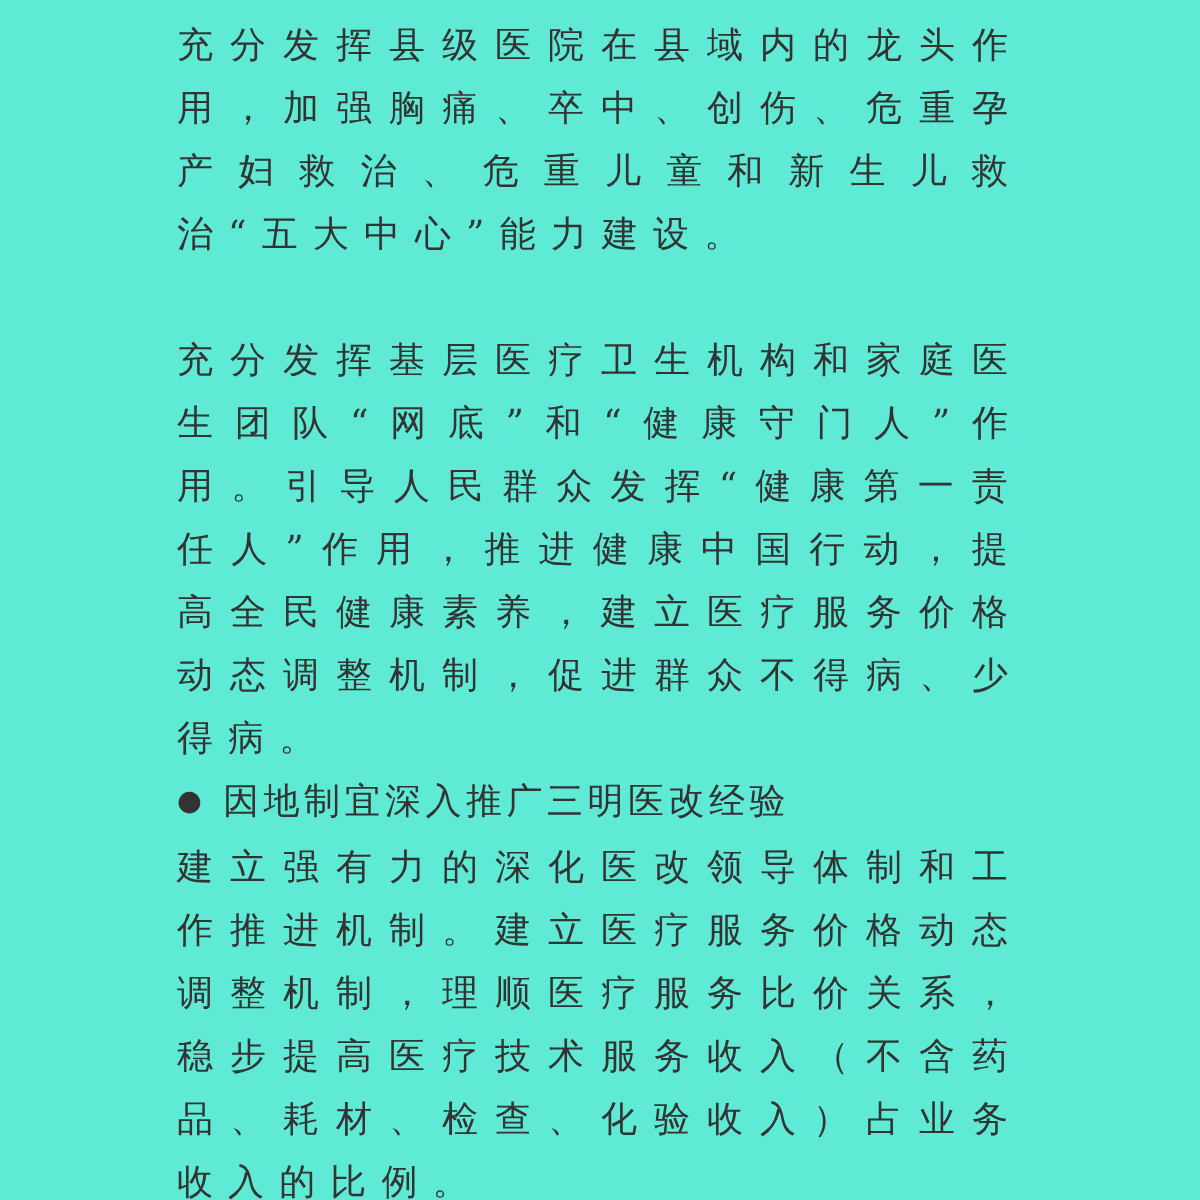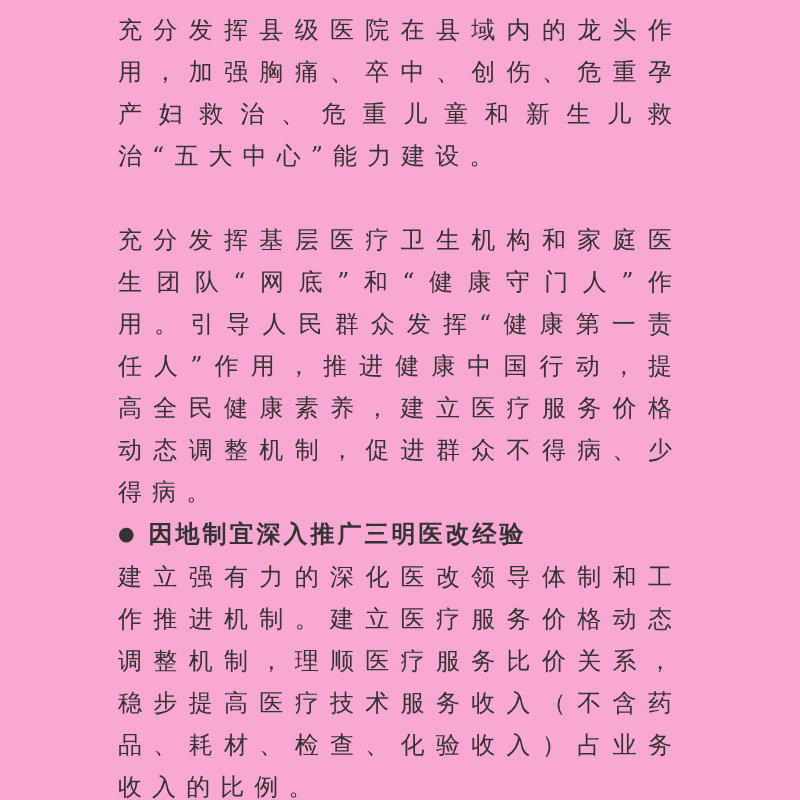--- a/index.html
+++ b/index.html
@@ -4,37 +4,37 @@
 <style>
   * { margin: 0; padding: 0; box-sizing: border-box; }
   html, body {
     width: 800px; height: 800px;
     overflow: hidden;
     background: #ffffff;
     font-family: "DejaVu Serif", "Liberation Serif", serif;
   }
   .page {
     width: 800px; height: 800px;
-    background: #f9a8d4;
+    background: #5eead4;
     padding: 9px 118px 0 118px;
   }
   .body-para {
     font-size: 24px;
     line-height: 42px;
     color: #333333;
     letter-spacing: 0.42em;
     text-align: justify;
     text-align-last: left;
   }
   .gap-before { margin-top: 42px; }
   .section-heading {
     font-size: 24px;
     line-height: 42px;
     color: #333333;
-    font-weight: bold;
+    font-weight: normal;
     letter-spacing: 3px;
     white-space: nowrap;
   }
   .bullet {
     display: inline-block;
     font-size: 19px;
     margin-right: 14px;
     letter-spacing: 0;
     position: relative;
     top: -2px;

